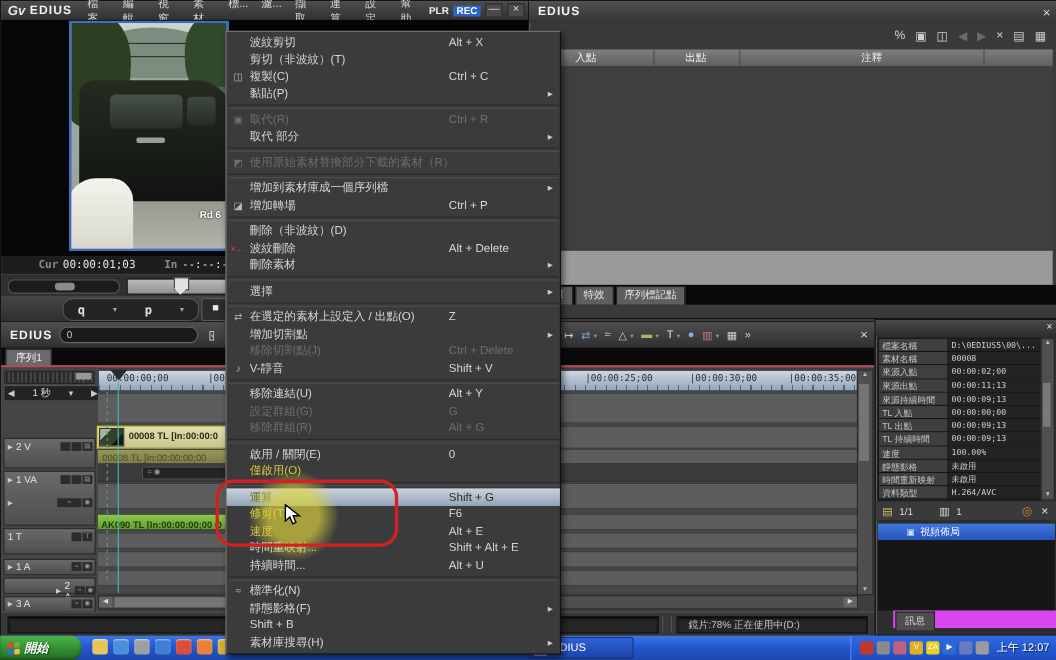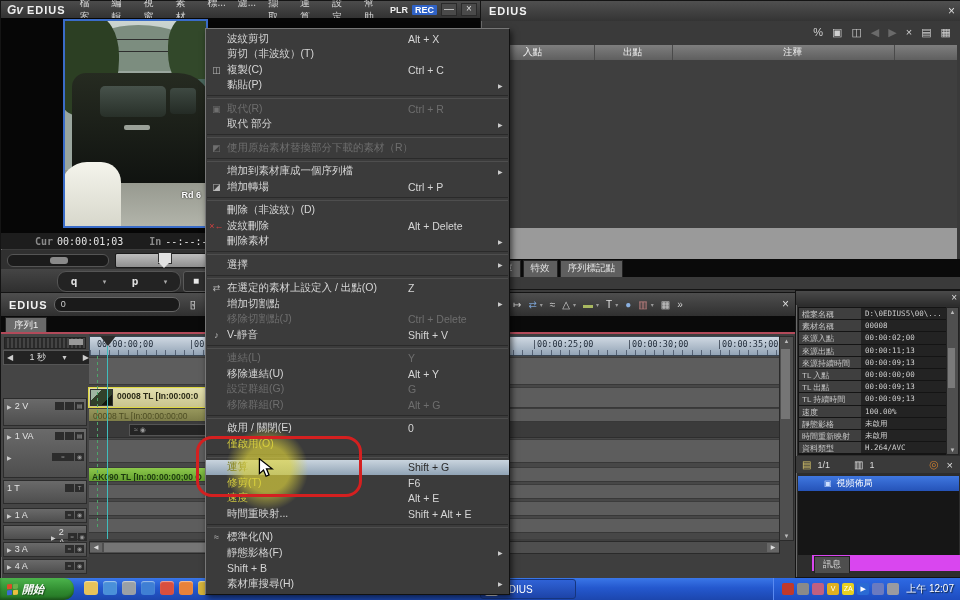--- a/index.html
+++ b/index.html
@@ -487,20 +487,28 @@
       <span class="scr-arrow" style="top:1px;">▲</span>
       <div class="thumb"></div>
       <span class="scr-arrow" style="bottom:1px;">▼</span>
     </div>
     <div id="h-scroll">
       <span class="h-arrow" style="left:0;">◀</span>
       <div class="thumb"></div>
       <span class="h-arrow" style="right:0;">▶</span>
     </div>
 
+    <div id="tl-status">
+      <div class="status-box" style="left:6px;width:590px;"></div>
+      <div class="status-sep" style="left:601px;"></div>
+      <div class="status-sep" style="left:609px;"></div>
+      <div class="status-box" style="left:614px;width:172px;">
+        <div id="status-text">鏡片:78% 正在使用中(D:)</div>
+      </div>
+    </div>
   </div>
 
   <div id="props" class="win">
     <div id="props-title">
       <span id="props-close">×</span>
     </div>
     <div id="props-rows">
         <div class="prop-row">
           <span class="prop-label">檔案名稱</span>
           <span class="prop-value">D:\0EDIUS5\00\...</span>
@@ -718,26 +726,20 @@
         <span class="cm-sc">Ctrl + Delete</span>
         <span class="cm-arr"></span>
       </div>
       <div class="cm-row">
         <span class="cm-ico">♪</span>
         <span class="cm-label">V-靜音</span>
         <span class="cm-sc">Shift + V</span>
         <span class="cm-arr"></span>
       </div>
       <div class="cm-sep"></div>
-      <div class="cm-row dis">
-        <span class="cm-ico"></span>
-        <span class="cm-label">連結(L)</span>
-        <span class="cm-sc">Y</span>
-        <span class="cm-arr"></span>
-      </div>
       <div class="cm-row">
         <span class="cm-ico"></span>
         <span class="cm-label">移除連結(U)</span>
         <span class="cm-sc">Alt + Y</span>
         <span class="cm-arr"></span>
       </div>
       <div class="cm-row dis">
         <span class="cm-ico"></span>
         <span class="cm-label">設定群組(G)</span>
         <span class="cm-sc">G</span>
@@ -778,20 +780,26 @@
       <div class="cm-row yel">
         <span class="cm-ico"></span>
         <span class="cm-label">速度</span>
         <span class="cm-sc">Alt + E</span>
         <span class="cm-arr"></span>
       </div>
       <div class="cm-row">
         <span class="cm-ico"></span>
         <span class="cm-label">時間重映射...</span>
         <span class="cm-sc">Shift + Alt + E</span>
+        <span class="cm-arr"></span>
+      </div>
+      <div class="cm-row">
+        <span class="cm-ico"></span>
+        <span class="cm-label">持續時間...</span>
+        <span class="cm-sc">Alt + U</span>
         <span class="cm-arr"></span>
       </div>
       <div class="cm-sep"></div>
       <div class="cm-row">
         <span class="cm-ico">≈</span>
         <span class="cm-label">標準化(N)</span>
         <span class="cm-sc"></span>
         <span class="cm-arr"></span>
       </div>
       <div class="cm-row">

